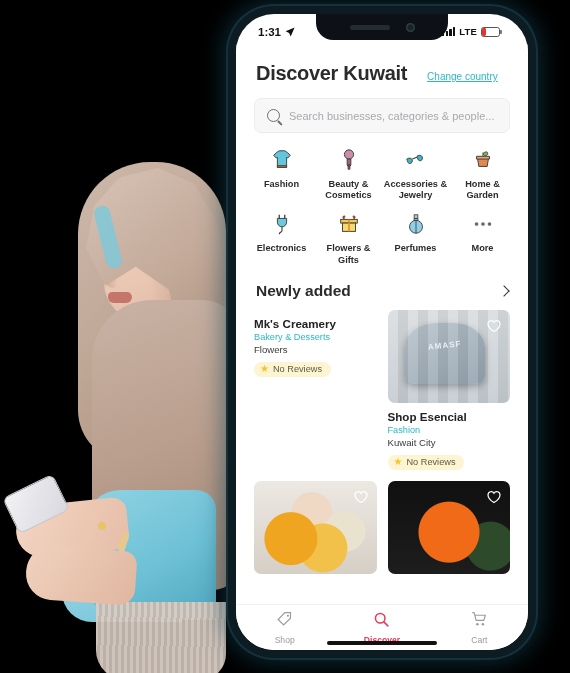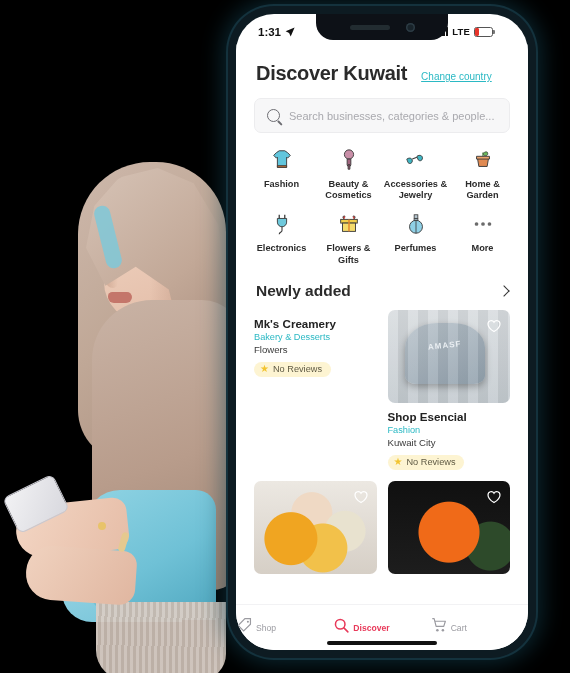--- a/index.html
+++ b/index.html
@@ -91,39 +91,39 @@
     width:132px; height:26px; background:#0d1117;
     border-radius:0 0 17px 17px; z-index:30;
     display:flex; align-items:center; justify-content:center; gap:16px;
   }
   .notch .speaker{ width:40px;height:5px;background:#222c31;border-radius:3px;}
   .notch .cam{ width:9px;height:9px;border-radius:50%;background:#18232a;
                box-shadow:inset 0 0 0 1.5px #2c3b44;}
 
   
   .statusbar{
-    position:absolute; left:0; right:15px; top:0; height:30px; z-index:20;
+    position:absolute; left:0; right:8px; top:0; height:30px; z-index:20;
     display:flex; justify-content:space-between;
     padding:5px 20px 0 22px; font-size:11.5px; font-weight:bold; color:#111;
   }
   .sb-left{ display:flex; align-items:center; gap:4px; }
   .loc-arrow{ display:inline-block; width:9px;height:9px; }
   .sb-right{ display:flex; align-items:center; gap:4px; }
   .bars{ display:flex; align-items:flex-end; gap:1.4px; height:9px;}
   .bars i{ display:block; width:2.2px; background:#111; border-radius:.5px;}
   .bars i:nth-child(1){height:3px}.bars i:nth-child(2){height:5px}
   .bars i:nth-child(3){height:7px}.bars i:nth-child(4){height:9px}
   .lte{ font-size:9.5px; letter-spacing:.2px;}
   .batt{ width:19px;height:10px;border:1.2px solid #555;border-radius:2.6px;position:relative;}
   .batt:after{content:"";position:absolute;right:-3px;top:2.6px;width:1.8px;height:4px;background:#777;border-radius:0 1px 1px 0;}
   .batt i{ display:block;height:100%;background:#e8342a;border-radius:1.4px;}
 
   
   .content{ position:absolute; left:0; right:0; top:30px; bottom:46px; overflow:hidden; background:#fff;}
-  .hdr{ display:flex; align-items:baseline; gap:14px; padding:18px 20px 0 20px;}
+  .hdr{ display:flex; align-items:baseline; gap:20px; padding:18px 20px 0 20px;}
   .hdr h1{ font-size:20px; font-weight:bold; color:#2b2b2b; letter-spacing:-.3px;}
   .chg{ font-size:10px; color:#2bb9c4; text-decoration:underline; cursor:pointer;}
 
   .searchwrap{ margin:13px 18px 0 18px; height:35px; background:#f7f7f8;
                border:1px solid #ececee; border-radius:7px;
                display:flex; align-items:center; padding:12px 12px; gap:9px;}
   .mag{ width:13px;height:13px;border:1.6px solid #6d6d72;border-radius:50%;position:relative;flex:none;}
   .mag:after{content:"";position:absolute;right:-4px;bottom:-3px;width:6px;height:1.6px;background:#6d6d72;transform:rotate(45deg);border-radius:1px;}
   .ph{ font-size:11px; color:#a9a9ae; }
 
@@ -173,21 +173,21 @@
       radial-gradient(circle at 47% 34%, #efd9c4 0 20px, transparent 21px),
       linear-gradient(180deg,#ece8e2,#d6cfc6);}
   .img-jkt{ background:
       radial-gradient(circle at 50% 55%, #f06a18 0 30px, transparent 31px),
       radial-gradient(circle at 84% 70%, #2d4a2a 0 24px, transparent 25px),
       linear-gradient(180deg,#101010,#1d1d1d);}
 
   
   .tabbar{ position:absolute; left:0; right:0; bottom:0; height:46px; background:#fff;
            display:flex; align-items:center; z-index:15; border-top:1px solid #f2f2f4;}
-  .tab{ flex:1; display:flex; flex-direction:row; align-items:center; gap:3px; cursor:pointer;}
+  .tab{ flex:1; display:flex; flex-direction:column; align-items:center; gap:3px; cursor:pointer;}
   .tab .tl{ font-size:8.6px; color:#9b9ba1;}
   .tab.active .tl{ color:#e83a5a; font-weight:bold;}
   .homebar{ position:absolute; left:50%; transform:translateX(-50%); bottom:5px;
             width:110px; height:4px; background:#111; border-radius:3px; z-index:16;}
   .avatar{ width:17px;height:17px;border-radius:50%;
            background:linear-gradient(180deg,#9fc4e8 0%,#6d94bd 48%,#2e3b52 49%,#1d2636 100%);
            border:1.2px solid #cfd8e2;}
 </style>
 </head>
 <body>

